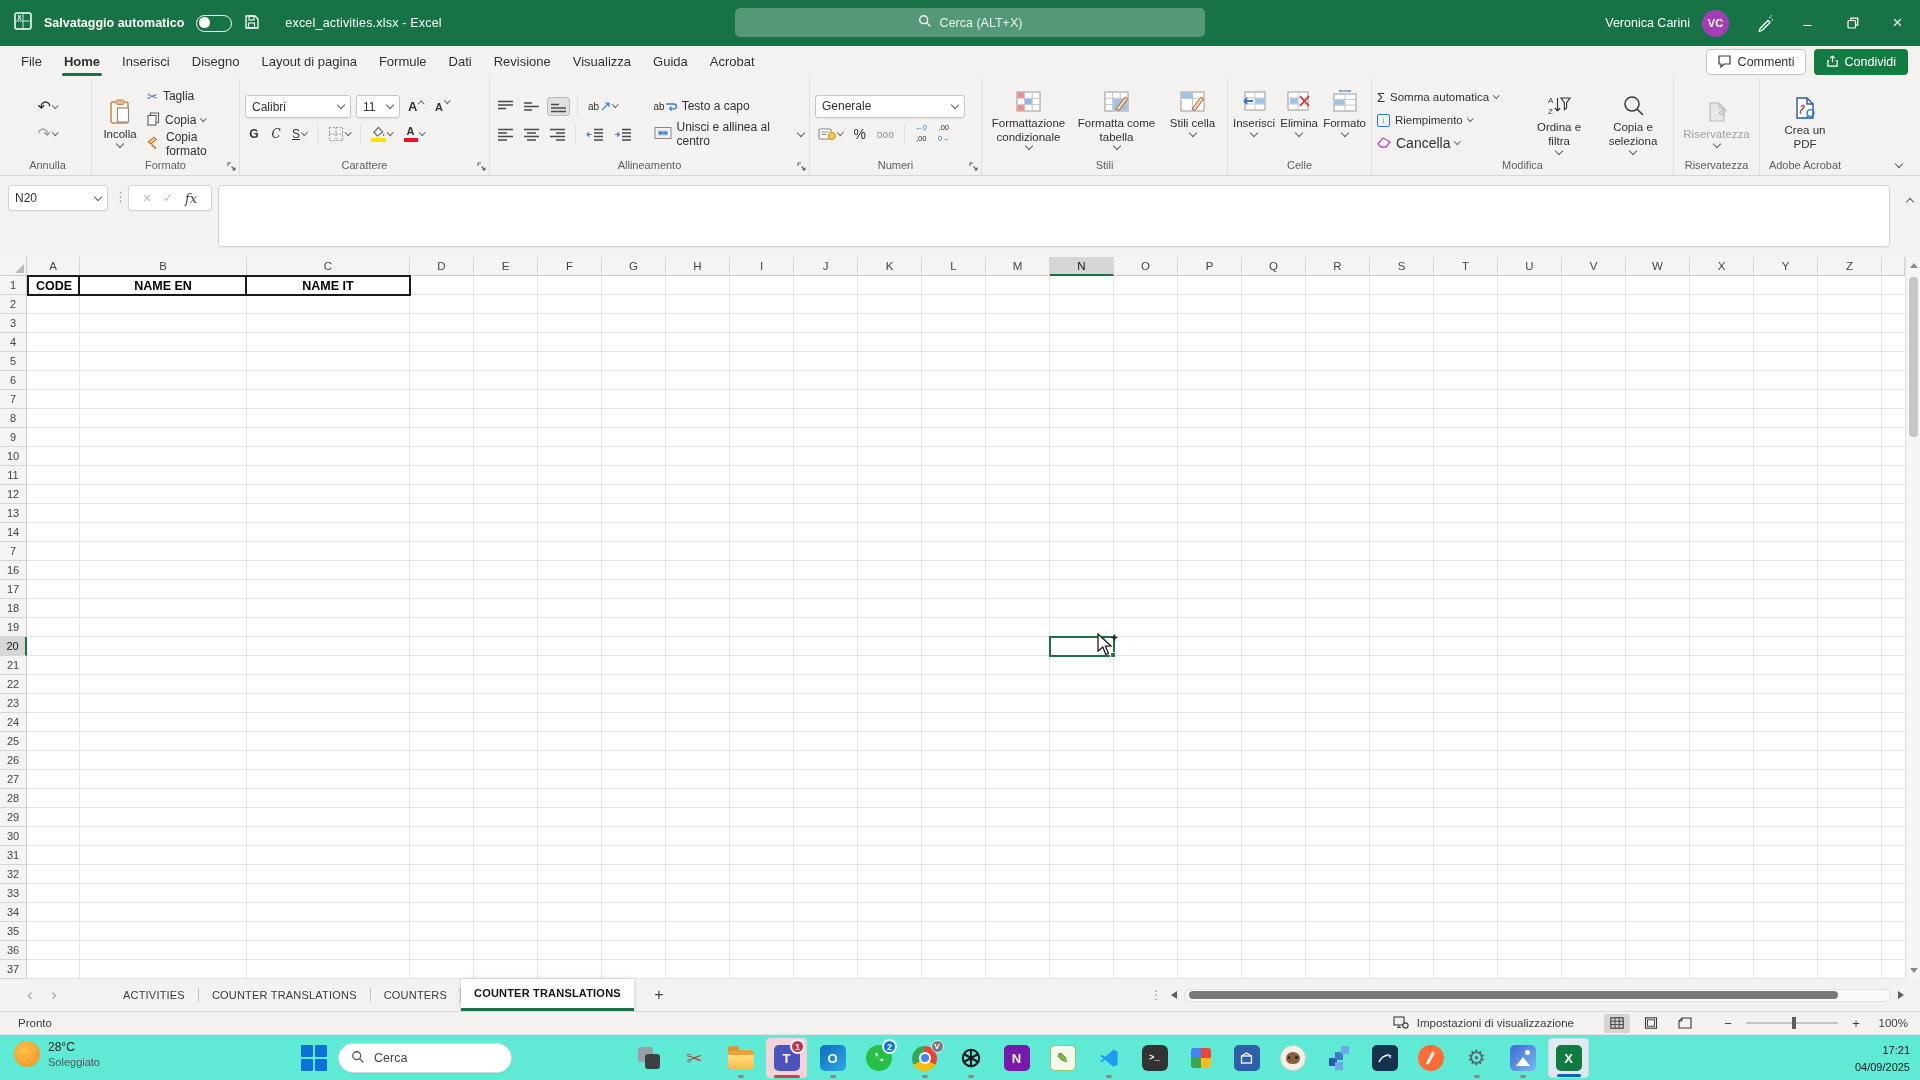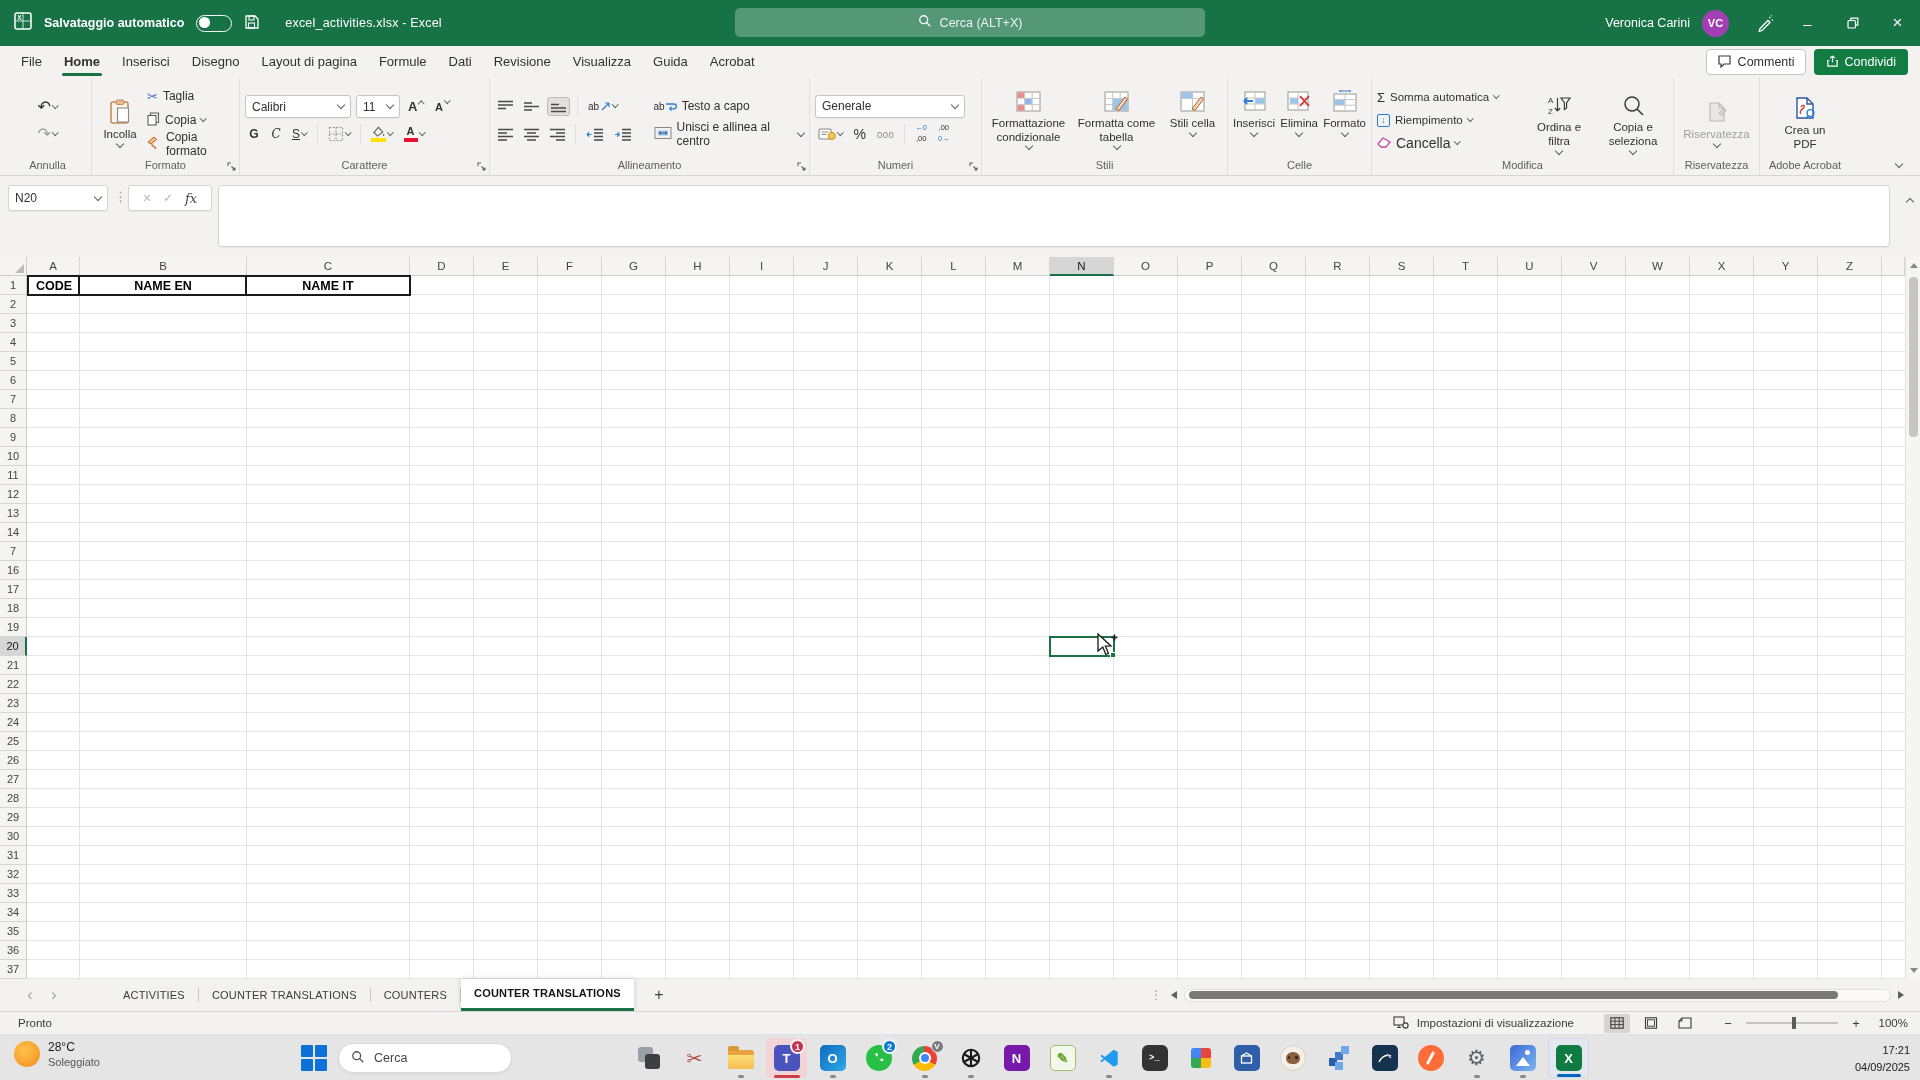--- a/index.html
+++ b/index.html
@@ -106,21 +106,21 @@
   #sb-mode { margin-left:18px; }
   #sb-right { margin-left:auto; display:flex; align-items:center; gap:8px; margin-right:12px; }
   .viewico { width:26px; height:19px; display:flex; align-items:center; justify-content:center; border-radius:2px; }
   .viewico.active { background:#D6D4D2; }
   .ztrack { width:92px; height:2px; background:#C6C4C2; position:relative; margin:0 4px; }
   .zthumb { position:absolute; left:50%; top:-5px; width:4px; height:12px; background:#5E5C5A; }
   .zbtn { font-size:13px; width:12px; text-align:center; }
   #sb-zoom { width:38px; text-align:right; }
 
   
-  #taskbar { position:absolute; left:0; top:1034px; width:1920px; height:46px; background:#e5e5e5; border-top:1px solid #DCE1E9; }
+  #taskbar { position:absolute; left:0; top:1034px; width:1920px; height:46px; background:#5eead4; border-top:1px solid #DCE1E9; }
   #weather { position:absolute; left:14px; top:5px; display:flex; align-items:center; gap:8px; }
   .sun { width:26px; height:26px; border-radius:50%; background:radial-gradient(circle at 40% 35%,#FFC24A,#F28C1E); }
   #weather .wt { font-size:12px; color:#1A1A1A; line-height:1.3; }
   #weather .wc { font-size:11px; color:#555; line-height:1.2; }
   #startbtn { position:absolute; left:300px; top:9px; width:28px; height:28px; display:grid; grid-template-columns:12px 12px; grid-template-rows:12px 12px; gap:2px; padding:1px; }
   #startbtn i { background:#0D72D7; border-radius:1px; }
   #tb-searchpill { position:absolute; left:338px; top:8px; width:174px; height:30px; background:#fff; border:1px solid #D9D9D9; border-radius:15px; display:flex; align-items:center; gap:9px; padding-left:12px; font-size:12.5px; color:#444; box-shadow:0 1px 2px rgba(0,0,0,.06); }
   #taskbar-apps { position:absolute; left:628px; top:3px; display:flex; gap:5px; }
   .app { width:41px; height:40px; border-radius:4px; position:relative; display:flex; align-items:center; justify-content:center; }
   .app.attn { background:#F2D4D6; }

